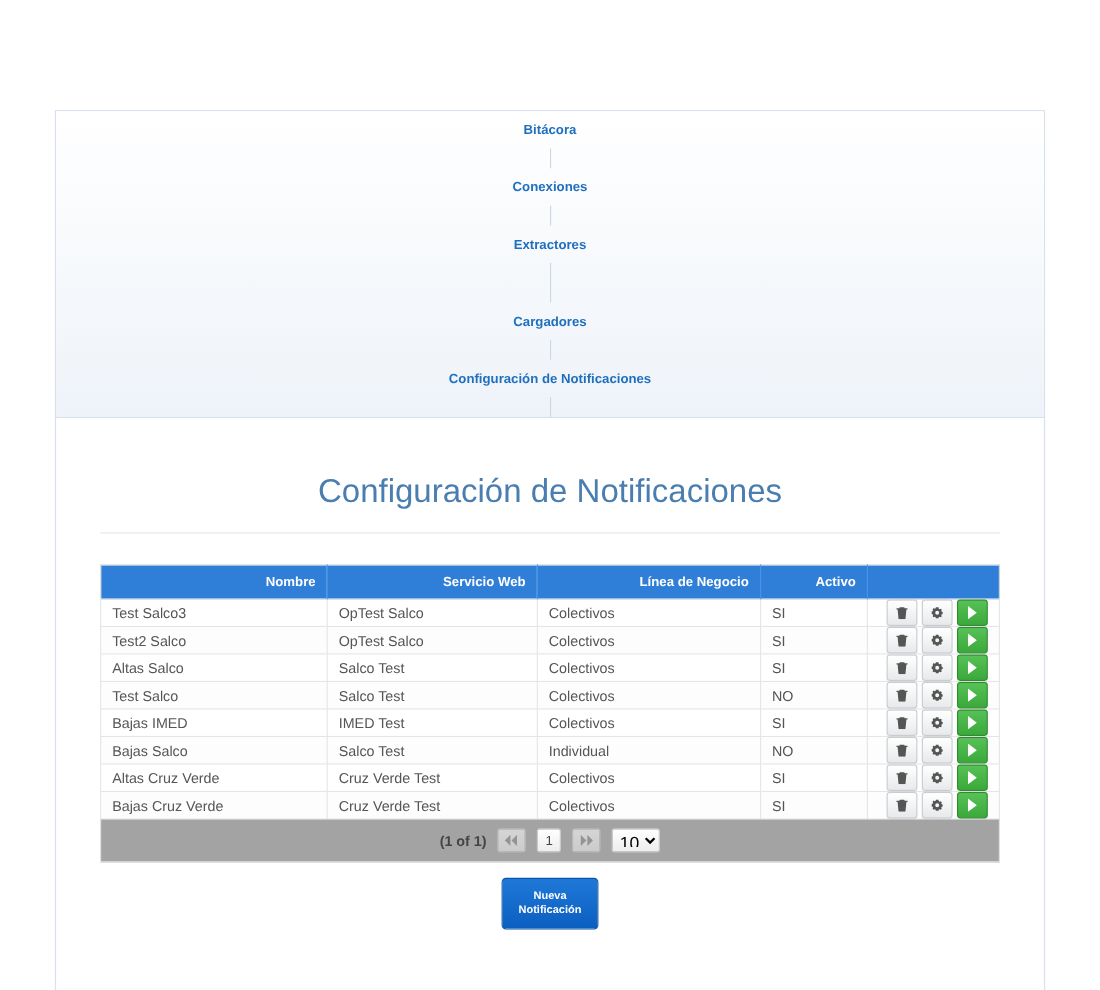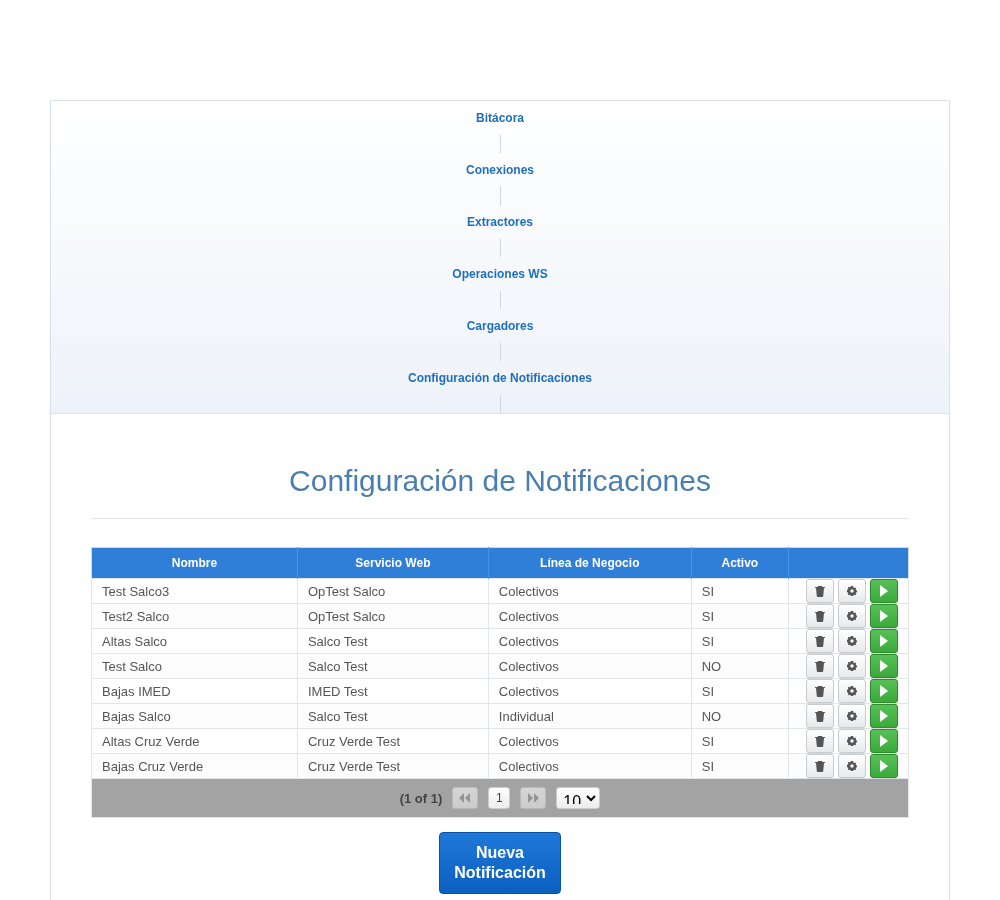--- a/index.html
+++ b/index.html
@@ -56,21 +56,21 @@
     margin: 0 0 28px 0;
   }
   table.data-table {
     width: 100%;
     border-collapse: collapse;
     border: 1px solid #d6d9dc;
   }
   table.data-table th {
     background: #2f7ed8;
     color: #fff;
-    text-align: center;
+    text-align: right;
     font-size: 12px;
     font-weight: bold;
     padding: 8px 10px;
     border-right: 1px solid #4a94e6;
   }
   table.data-table th:last-child { border-right: none; }
   table.data-table td {
     padding: 0 10px;
     border: 1px solid #e3e6e9;
     font-size: 13px;
@@ -151,21 +151,21 @@
   .new-btn-wrap {
     text-align: center;
     margin-top: 14px;
   }
   .primary-btn {
     display: inline-block;
     background: linear-gradient(to bottom, #1f78d8, #0b5fc0);
     border: 1px solid #0a54a8;
     color: #fff;
     font-weight: bold;
-    font-size: 16px;
+    font-size: 10px;
     padding: 10px 14px;
     border-radius: 4px;
     text-align: center;
     cursor: pointer;
     line-height: 1.25;
   }
   .bottom-gradient {
     height: 60px;
     margin-top: 40px;
     background: linear-gradient(to bottom, #ffffff, #e5edf5 70%, #ffffff);
@@ -177,21 +177,20 @@
 
 <div class="app-frame">
 
   <div class="tabbar">
     <div class="tab">Bitácora</div>
     <div class="tab-sep"></div>
     <div class="tab">Conexiones</div>
     <div class="tab-sep"></div>
     <div class="tab">Extractores</div>
     <div class="tab-sep"></div>
-    <div class="tab">Operaciones WS</div>
     <div class="tab-sep"></div>
     <div class="tab">Cargadores</div>
     <div class="tab-sep"></div>
     <div class="tab">Configuración de Notificaciones</div>
     <div class="tab-sep"></div>
   </div>
 
   <div class="content">
     <h1 class="page-title">Configuración de Notificaciones</h1>
     <hr class="title-sep">

